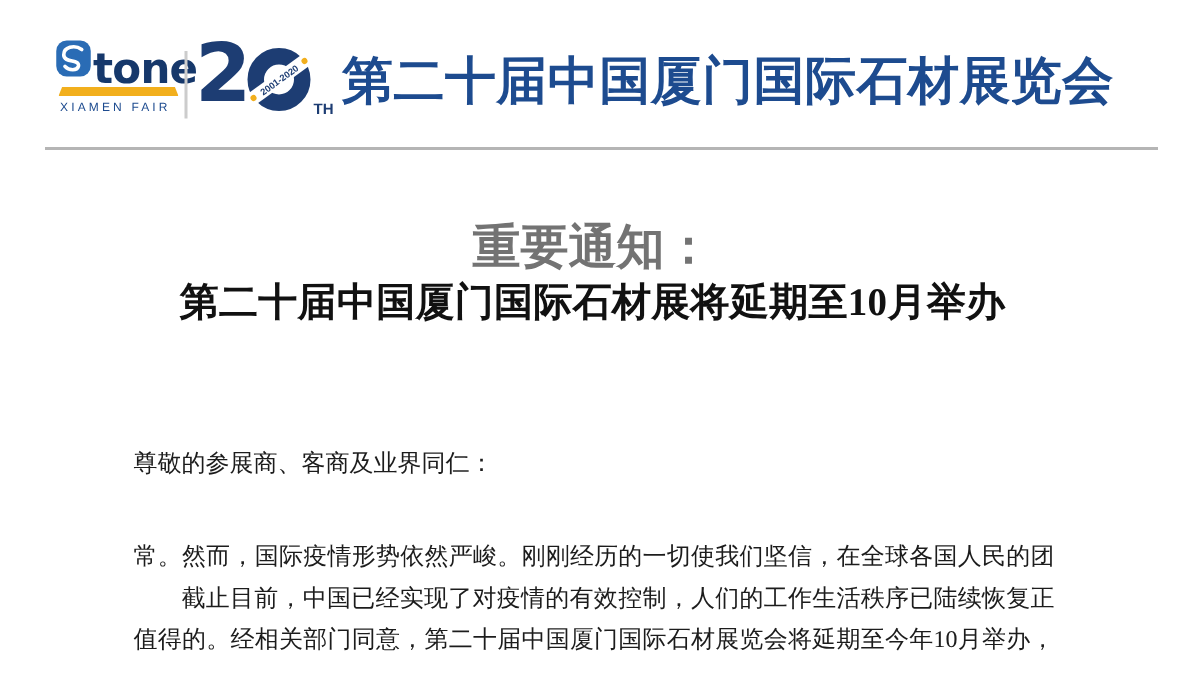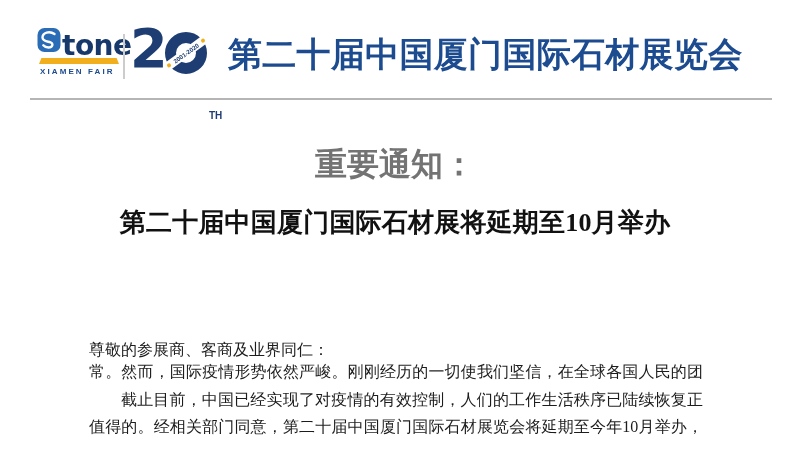--- a/index.html
+++ b/index.html
@@ -15,61 +15,61 @@
     font-family:"DejaVu Sans","Liberation Sans",sans-serif;
     font-weight:800; font-size:28px; line-height:23px; color:#16386b;
     letter-spacing:-0.5px; margin-left:1px;
   }
   .gold-bar {
     width:80px; height:6px; background:#f2af1d; margin:1px 0 0 2px;
     clip-path:polygon(3% 0, 97% 0, 100% 100%, 0 100%);
   }
   .xiamen-fair {
     font-family:"Liberation Sans","DejaVu Sans",sans-serif;
-    font-size:8px; font-weight:700; color:#1d4b8f;
+    font-size:8px; font-weight:400; color:#1d4b8f;
     letter-spacing:2.1px; margin:3px 0 0 3px; white-space:nowrap;
   }
   .logo-divider { position:absolute; left:123px; top:34px; width:2px; height:45px; background:#cccccc; }
 
   .logo-20 { position:absolute; left:133px; top:26px; width:92px; height:56px; }
   .two-digit {
     position:absolute; left:-3px; top:-6px;
     font-family:"DejaVu Sans","Liberation Sans",sans-serif;
     font-weight:900; font-size:54px; line-height:58px; color:#1d3d73;
   }
   .zero-svg { position:absolute; left:29px; top:2px; }
   .th-suffix {
     position:absolute; left:76px; top:42px;
     font-family:"Liberation Sans","DejaVu Sans",sans-serif;
-    font-weight:700; font-size:10px; color:#1d3d73;margin-top:42px;
+    font-weight:700; font-size:10px; color:#1d3d73;
   }
 
   .header-title {
     position:absolute; left:228px; top:29px; height:50px; line-height:50px;
     font-family:"Liberation Sans","DejaVu Sans",sans-serif;
     font-weight:700; font-size:34px; letter-spacing:0.3px; color:#1d4b8f;
     white-space:nowrap;
   }
   .header-rule { position:absolute; left:30px; top:98px; width:742px; height:2px; background:#b5b5b5; }
 
   
   .notice-heading {
     position:absolute; top:147px; left:0; width:100%; text-align:center;
     font-weight:700; font-size:32px; line-height:34px; color:#737373;
   }
   .notice-subheading {
-    position:absolute; top:205px; left:0; width:100%; text-align:center;
+    position:absolute; top:184px; left:0; width:100%; text-align:center;
     font-weight:700; font-size:26px; line-height:36px; color:#111111;
     letter-spacing:0.2px; white-space:nowrap;
   }
 
   
   .salutation {
     position:absolute; left:89px; top:300px; font-size:16px;
-    line-height:20px; color:#1c1c1c;margin-top:40px;
+    line-height:20px; color:#1c1c1c;
   }
   .paragraph { position:absolute; left:89px; top:358px; width:614px; color:#1c1c1c; }
   .para-line {
     font-size:16px; line-height:27.5px; height:27.5px; overflow:hidden;
     text-align:justify; text-align-last:justify; text-justify:inter-character;
   }
   .para-line.indent { text-indent:32px; }
 </style>
 </head>
 <body>

